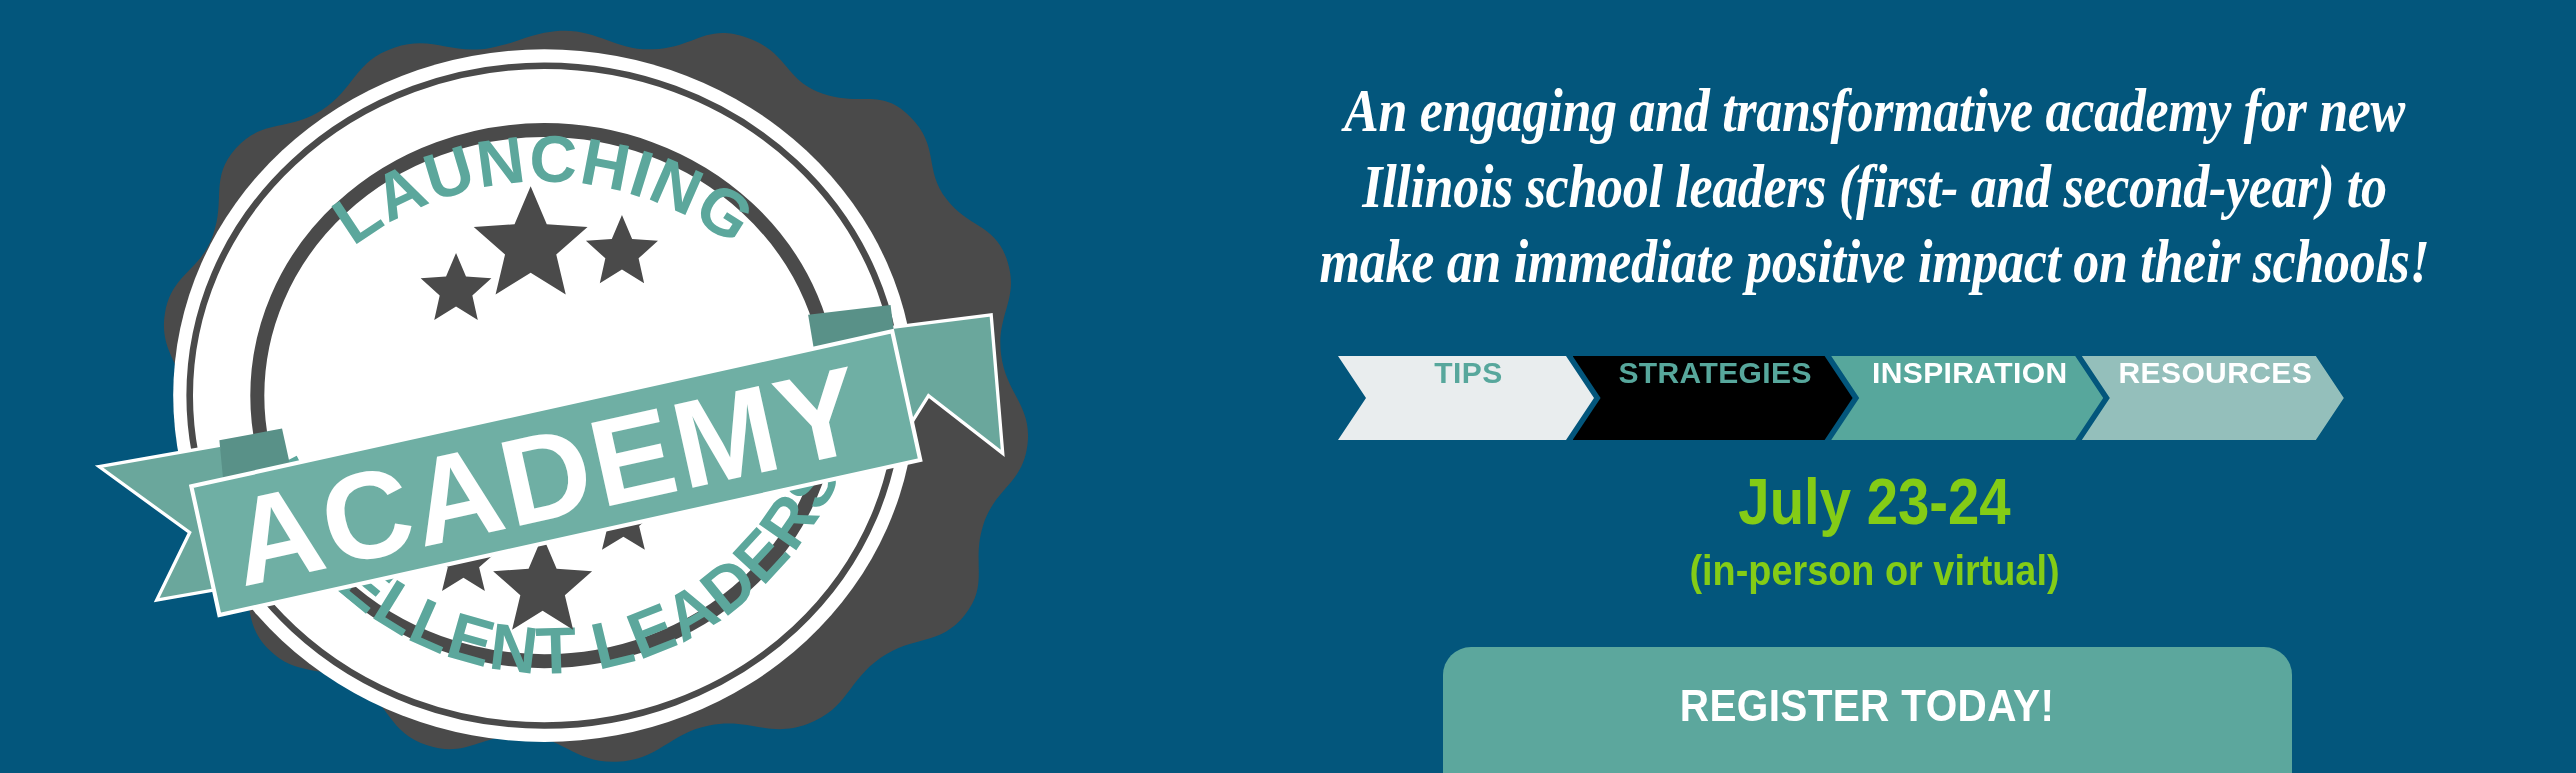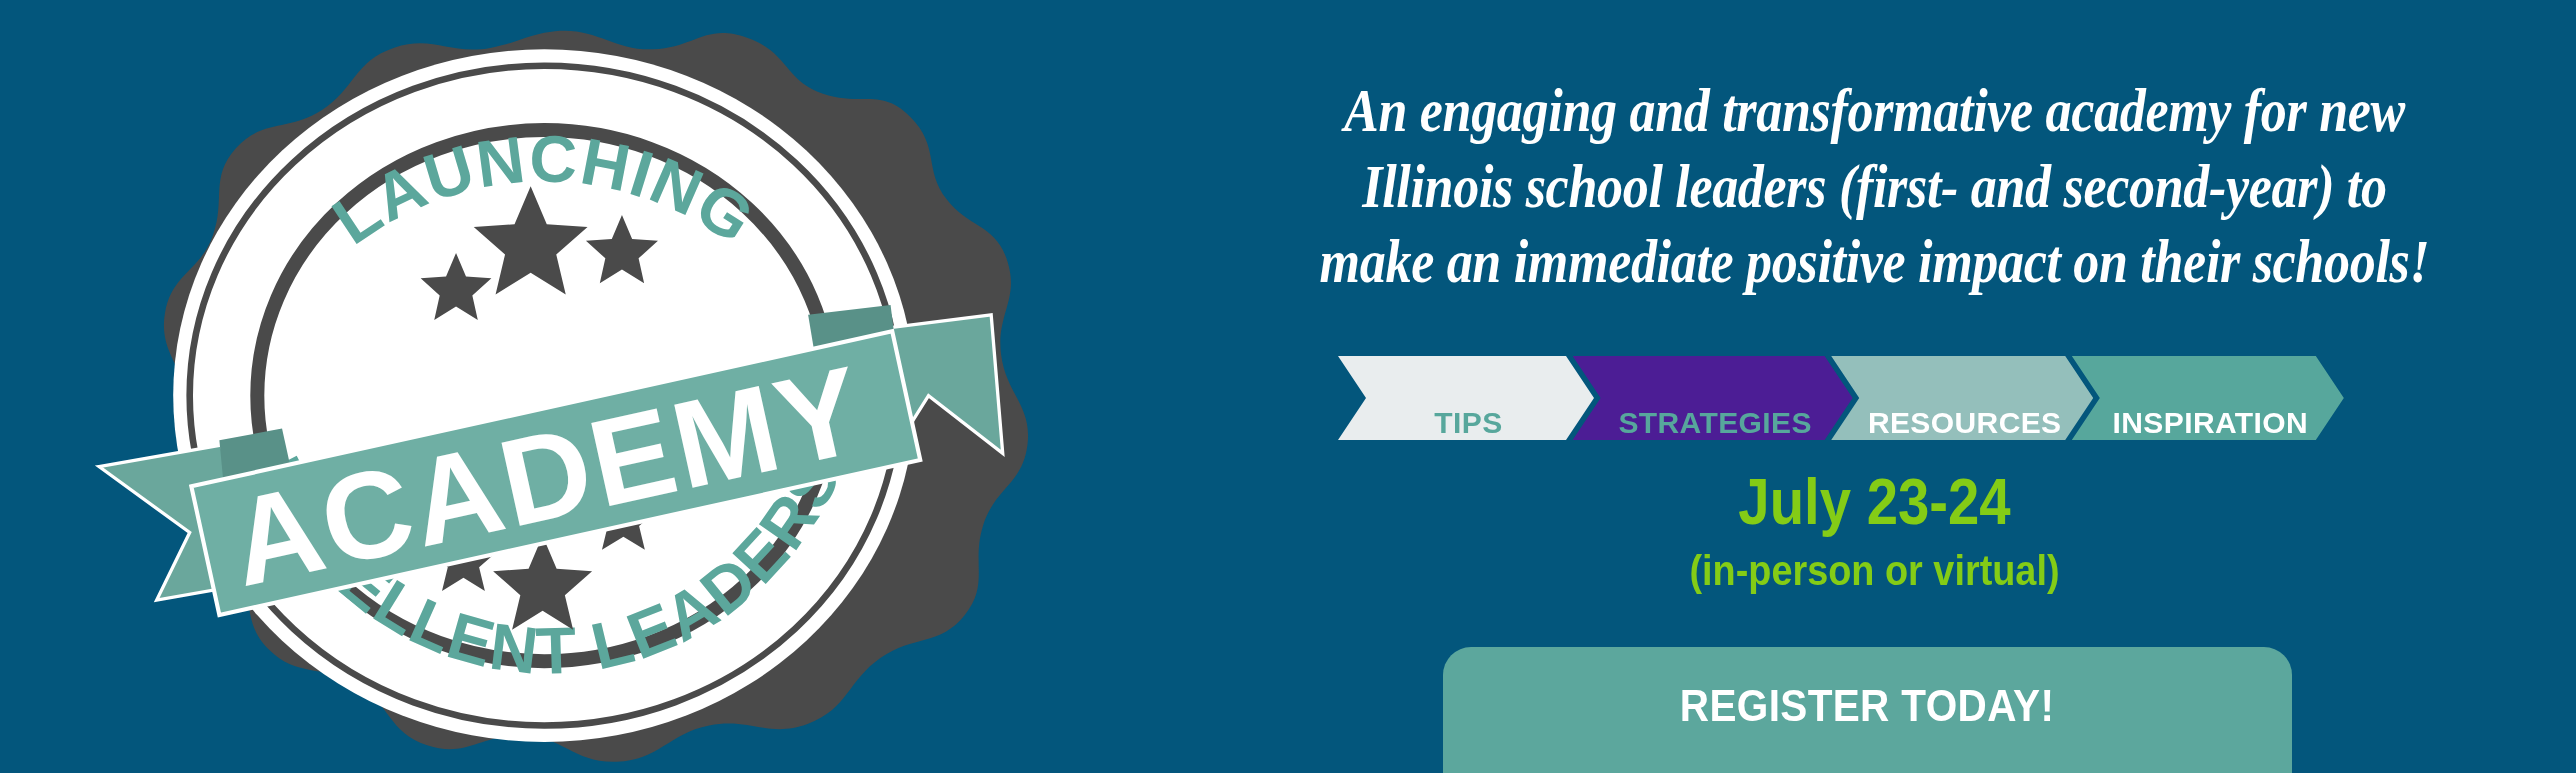--- a/index.html
+++ b/index.html
@@ -76,21 +76,21 @@
     left: 210px;
     top: 356px;
     display: flex;
     align-items: stretch;
     height: 84px;
   }
   .chev {
     position: relative;
     height: 84px;
     display: flex;
-    align-items: flex-end;
+    align-items: flex-start;
     justify-content: center;
     font-weight: bold;
     font-size: 30px;
     letter-spacing: 0.4px;
     margin-right: -21.4px;
     -webkit-clip-path: polygon(0 0, calc(100% - 28px) 0, 100% 50%, calc(100% - 28px) 100%, 0 100%, 28px 50%);
     clip-path: polygon(0 0, calc(100% - 28px) 0, 100% 50%, calc(100% - 28px) 100%, 0 100%, 28px 50%);
     padding-left: 25px;
     padding-right: 20px;
     box-sizing: border-box;
@@ -243,28 +243,28 @@
     <div id="headline">
       <span class="hl-line">An engaging and transformative academy for new</span>
       <span class="hl-line">Illinois school leaders (first- and second-year) to</span>
       <span class="hl-line">make an immediate positive impact on their schools!</span>
     </div>
 
     <div id="chevrons">
         <div class="chev" style="width: 256px; background: rgb(233, 237, 238); color: rgb(87, 167, 156); z-index: 10;">
           <span class="chev-label">TIPS</span>
         </div>
-        <div class="chev" style="width: 280px; background: #4c1d95; color: rgb(87, 167, 156); z-index: 9;">
+        <div class="chev" style="width: 280px; background: #000000; color: rgb(87, 167, 156); z-index: 9;">
           <span class="chev-label">STRATEGIES</span>
+        </div>
+        <div class="chev" style="width: 272px; background: rgb(87, 167, 156); color: rgb(255, 255, 255); z-index: 7;">
+          <span class="chev-label">INSPIRATION</span>
         </div>
         <div class="chev" style="width: 262px; background: rgb(148, 191, 187); color: rgb(255, 255, 255); z-index: 8;">
           <span class="chev-label">RESOURCES</span>
-        </div>
-        <div class="chev" style="width: 272px; background: rgb(87, 167, 156); color: rgb(255, 255, 255); z-index: 7;">
-          <span class="chev-label">INSPIRATION</span>
         </div>
       </div>
 
     <div id="date-block">
       <span id="date-main">July 23-24</span>
       <span id="date-sub">(in-person or virtual)</span>
     </div>
 
     <button id="register-button">
       <span id="register-label">REGISTER TODAY!</span>

